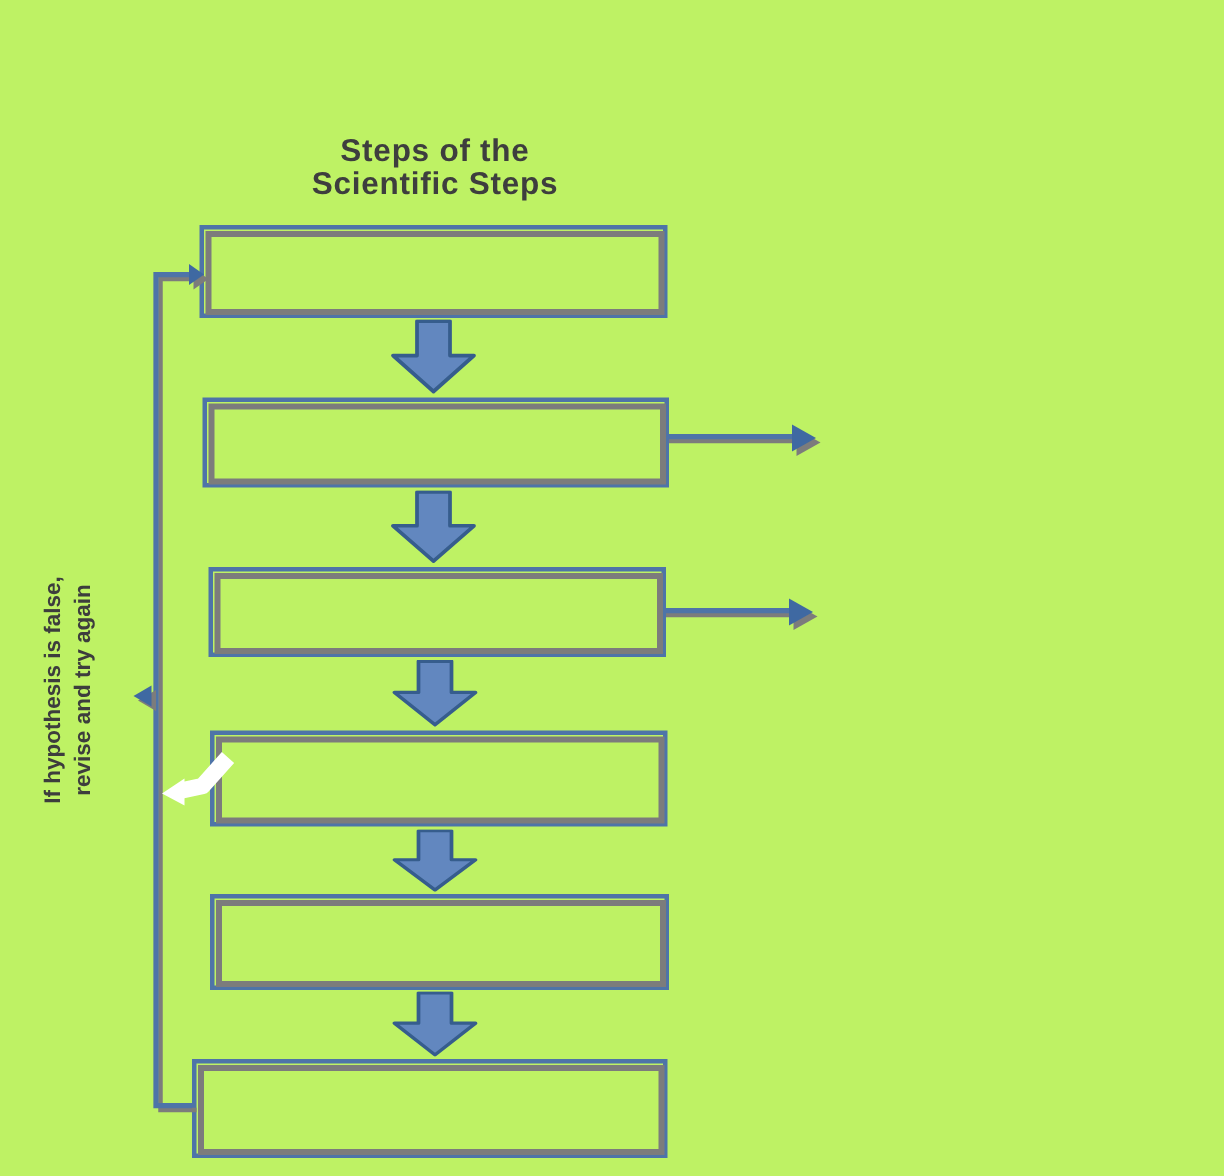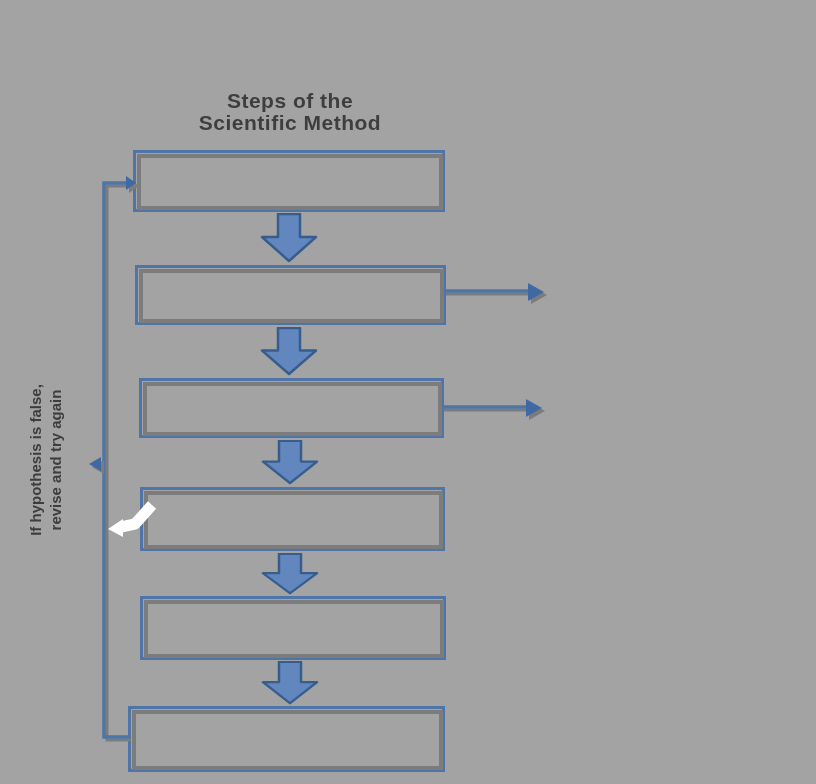--- a/index.html
+++ b/index.html
@@ -2,21 +2,21 @@
 <html><head>
 <meta charset="utf-8">
 <style>
   html, body { margin: 0; padding: 0; }
   body { font-family: "Liberation Sans", sans-serif; }
 
   .canvas {
     position: relative;
     width: 816px;
     height: 784px;
-    background: #a3a3a3;
+    background: #bef264;
     overflow: hidden;
   }
 
   
   .diagram-title {
     position: absolute;
     left: 150px; top: 90px; width: 280px;
     text-align: center;
     color: #3e3e3e;
     font-weight: bold;
@@ -72,21 +72,21 @@
     white-space: nowrap;
   }
 </style>
 </head>
 <body>
 
 <div class="canvas">
 
   <div class="diagram-title">
     <div>Steps of the</div>
-    <div>Scientific Method</div>
+    <div>Scientific Steps</div>
   </div>
 
   <div class="loop-label-wrap">
     <div class="loop-label">
       <div>If hypothesis is false,</div>
       <div>revise and try again</div>
     </div>
   </div>
 
   <div class="flow-box" style="left:133px; top:150px; width:312px; height:62px;">

